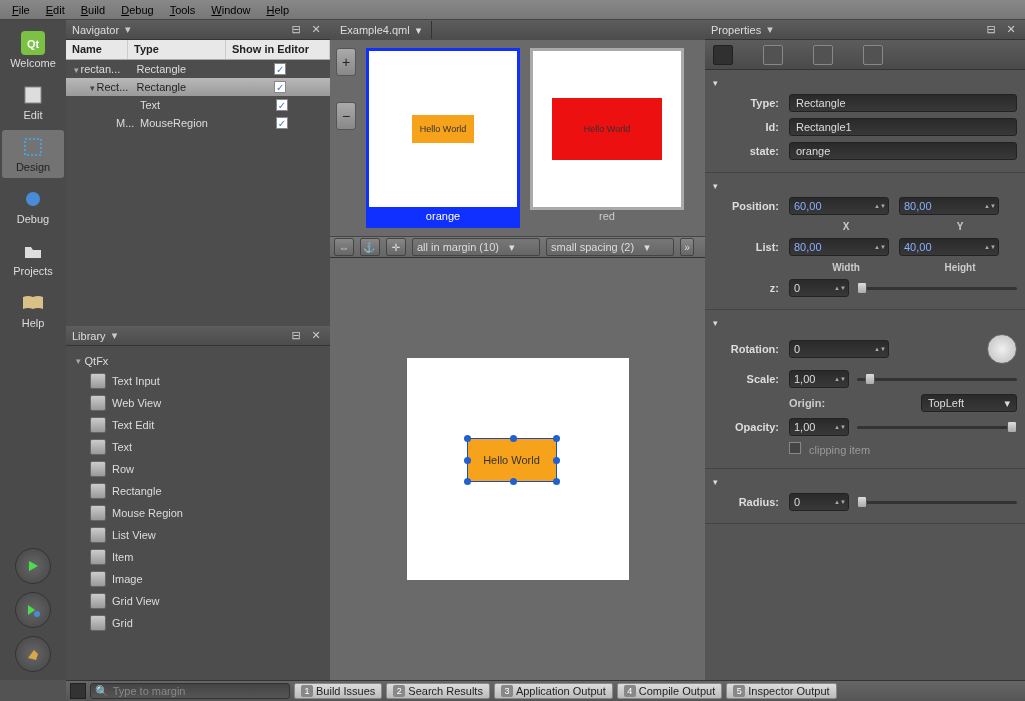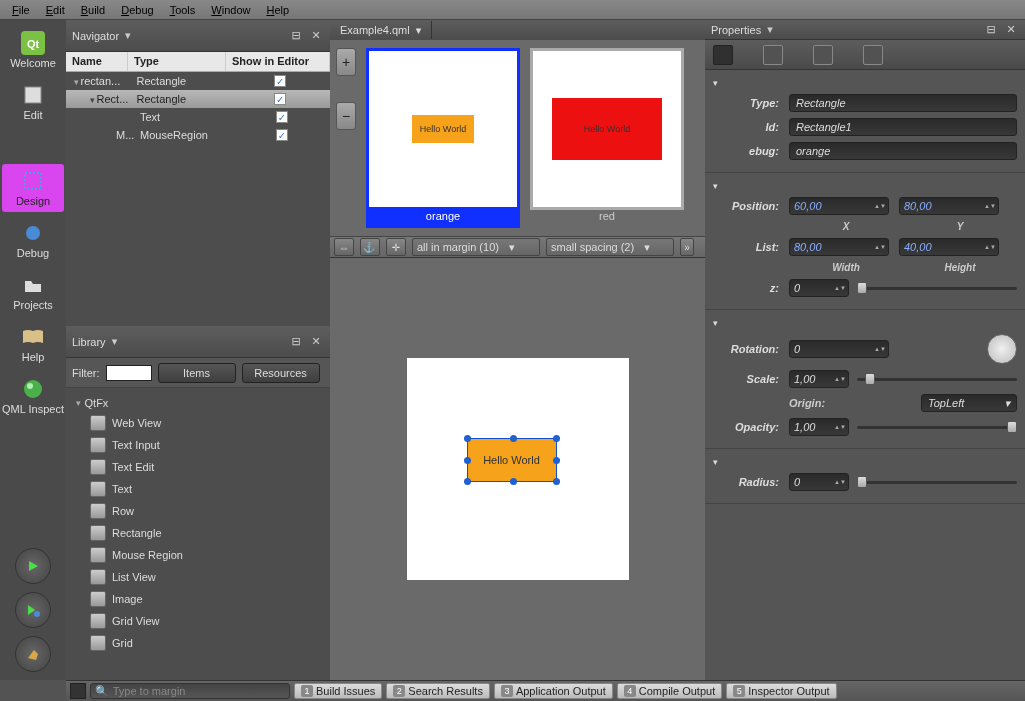--- a/index.html
+++ b/index.html
@@ -6,27 +6,27 @@
 body { background: #535353; color: #ddd; width: 1025px; height: 701px; overflow: hidden; position: relative; }
 
 
 .menubar { height: 20px; background: linear-gradient(#888, #777); display: flex; align-items: center; padding: 0 4px; border-bottom: 1px solid #444; }
 .menubar span { padding: 2px 8px; color: #000; cursor: default; }
 .menubar span u { text-decoration: underline; }
 
 
 .modebar { position: absolute; left: 0; top: 20px; width: 66px; height: 660px; background: #4a4a4a; display: flex; flex-direction: column; align-items: center; padding-top: 6px; }
 .mode-item { width: 62px; height: 48px; display: flex; flex-direction: column; align-items: center; justify-content: center; color: #ddd; font-size: 10px; cursor: pointer; border-radius: 3px; margin-bottom: 4px; }
-.mode-item.active { background: #d946ef; color: #222; margin-top: 34px; }
+.mode-item.active { background: #737373; color: #222; }
 .mode-icon { width: 24px; height: 24px; margin-bottom: 2px; display: flex; align-items: center; justify-content: center; }
 .mode-bottom { position: absolute; bottom: 8px; display: flex; flex-direction: column; gap: 8px; }
 .round-btn { width: 36px; height: 36px; border-radius: 18px; background: radial-gradient(#666,#444); border: 1px solid #333; display: flex; align-items: center; justify-content: center; }
 
 
-.panel-head { height: 32px; background: linear-gradient(#5d5d5d,#4c4c4c); border-bottom: 1px solid #333; display: flex; align-items: center; padding: 0 6px; color: #ddd; }
+.panel-head { height: 20px; background: linear-gradient(#5d5d5d,#4c4c4c); border-bottom: 1px solid #333; display: flex; align-items: center; padding: 0 6px; color: #ddd; }
 .panel-head .spacer { flex: 1; }
 .panel-head .ico { width: 16px; height: 16px; margin-left: 4px; cursor: pointer; display: flex; align-items: center; justify-content: center; color: #ccc; }
 .panel-head .drop { margin-left: 6px; color: #ccc; }
 
 
 .nav-panel { position: absolute; left: 66px; top: 20px; width: 264px; height: 306px; background: #4d4d4d; }
 .nav-cols { height: 20px; background: #e8e8e8; display: flex; border-bottom: 1px solid #aaa; color: #222; font-weight: bold; }
 .nav-cols > div { padding: 3px 6px; border-right: 1px solid #ccc; }
 .nav-body { background: #4d4d4d; height: 266px; overflow: hidden; color: #ddd; }
 .nav-row { height: 18px; display: flex; align-items: center; padding: 0 4px; }
@@ -75,21 +75,21 @@
 .canvas-inner { width: 222px; height: 222px; background: #fff; position: relative; }
 .sel-box { position: absolute; left: 60px; top: 80px; width: 90px; height: 44px; background: #f6a21a; border: 1px solid #1050d0; display: flex; align-items: center; justify-content: center; font-size: 10px; color: #333; }
 .handle { position: absolute; width: 7px; height: 7px; background: #2060d0; border-radius: 50%; }
 
 
 .prop-panel { position: absolute; left: 705px; top: 40px; width: 320px; height: 640px; background: #555; overflow: hidden; }
 .prop-iconrow { height: 30px; background: linear-gradient(#5c5c5c,#4a4a4a); border-bottom: 1px solid #333; display: flex; align-items: center; padding: 0 8px; gap: 30px; }
 .prop-iconrow .pic { width: 20px; height: 20px; border: 1px solid #888; background: #525252; border-radius: 2px; cursor: pointer; }
 .prop-iconrow .pic.active { background: #303030; border-color: #222; }
 .prop-section { padding: 6px 8px; border-bottom: 1px solid #444; }
-.prop-row { display: flex; align-items: center; margin: 6px 0; font-style: italic; }
+.prop-row { display: flex; align-items: center; margin: 6px 0; }
 .prop-lbl { width: 76px; color: #ddd; font-weight: bold; text-align: right; padding-right: 10px; }
 .prop-sublbl { text-align: center; flex: 1; color: #ccc; font-weight: bold; font-size: 10px; }
 .prop-input { flex: 1; height: 18px; background: linear-gradient(#2a2a2a,#383838); border: 1px solid #222; border-radius: 3px; color: #ddd; padding: 0 6px; display: flex; align-items: center; }
 .prop-spin { width: 100px; height: 18px; background: linear-gradient(#2a2a2a,#383838); border: 1px solid #222; border-radius: 3px; color: #88b0ff; display: flex; align-items: center; justify-content: space-between; padding: 0 4px; }
 .prop-spin .arrows { width: 10px; display: flex; flex-direction: column; font-size: 6px; color: #aaa; line-height: 6px; }
 .prop-slider { flex: 1; height: 14px; position: relative; margin-left: 8px; }
 .prop-slider .track { position: absolute; left: 0; right: 0; top: 6px; height: 3px; background: #333; border-radius: 2px; }
 .prop-slider .thumb { position: absolute; top: 1px; width: 10px; height: 12px; background: linear-gradient(#ddd,#aaa); border: 1px solid #555; border-radius: 2px; }
 .chk { width: 12px; height: 12px; border: 1px solid #888; background: #444; display: inline-flex; align-items: center; justify-content: center; color: #9bf; font-size: 9px; margin-right: 8px; }
 .collapse-arr { color: #ddd; font-size: 9px; margin-right: 6px; }
@@ -158,29 +158,20 @@
       <span>Projects</span>
     </div>
   <div class="mode-item">
       <div class="mode-icon">
         <svg width="22" height="16">
           <path d="M1 2 Q6 0 11 2 Q16 0 21 2 V14 Q16 12 11 14 Q6 12 1 14 Z" fill="#d8c088"></path>
         </svg>
       </div>
       <span>Help</span>
     </div>
-  <div class="mode-item">
-      <div class="mode-icon">
-        <svg width="22" height="22">
-          <circle cx="11" cy="11" r="9" fill="#4ab04a"></circle>
-          <circle cx="8" cy="8" r="3" fill="#aef0ae"></circle>
-        </svg>
-      </div>
-      <span>QML Inspect</span>
-    </div>
   <div class="mode-bottom">
     <div class="round-btn">
         <svg width="14" height="14">
           <path d="M3 2 L12 7 L3 12 Z" fill="#4ade4a"></path>
         </svg>
       </div>
     <div class="round-btn">
         <svg width="16" height="16">
           <path d="M3 3 L10 8 L3 13 Z" fill="#4ade4a"></path>
           <circle cx="12" cy="12" r="3" fill="#4a8bd8"></circle>
@@ -240,40 +231,35 @@
 </div>
 
 <div class="lib-panel">
   <div class="panel-head">
     <span>Library</span>
     <span class="drop">▾</span>
     <span class="spacer"></span>
     <span class="ico">⊟</span>
     <span class="ico">✕</span>
   </div>
-  <div class="lib-filter">
-    <span>Filter:</span>
-    <input type="text" style="">
-    <div class="lib-btn">Items</div>
-    <div class="lib-btn">Resources</div>
-  </div>
   <div class="lib-body">
     <div class="lib-group">
         <span style="margin-right:4px;font-size:9px;color:#aaa">▾</span>
         <span>QtFx</span>
       </div>
     <div id="lib-items">
+        <div class="lib-item"><span class="lib-icon"></span>Text Input</div>
         <div class="lib-item"><span class="lib-icon"></span>Web View</div>
-        <div class="lib-item"><span class="lib-icon"></span>Text Input</div>
         <div class="lib-item"><span class="lib-icon"></span>Text Edit</div>
         <div class="lib-item"><span class="lib-icon"></span>Text</div>
         <div class="lib-item"><span class="lib-icon"></span>Row</div>
         <div class="lib-item"><span class="lib-icon"></span>Rectangle</div>
         <div class="lib-item"><span class="lib-icon"></span>Mouse Region</div>
         <div class="lib-item"><span class="lib-icon"></span>List View</div>
+        <div class="lib-item"><span class="lib-icon"></span>Item</div>
         <div class="lib-item"><span class="lib-icon"></span>Image</div>
         <div class="lib-item"><span class="lib-icon"></span>Grid View</div>
         <div class="lib-item"><span class="lib-icon"></span>Grid</div>
       </div>
   </div>
 </div>
 
 <div class="tabbar">
   <div class="tab">
       <span>Example4.qml</span>
@@ -358,21 +344,21 @@
           <span>Rectangle</span>
         </div>
       </div>
     <div class="prop-row">
         <div class="prop-lbl">Id:</div>
         <div class="prop-input">
           <span>Rectangle1</span>
         </div>
       </div>
     <div class="prop-row">
-        <div class="prop-lbl">ebug:</div>
+        <div class="prop-lbl">state:</div>
         <div class="prop-input">
           <span>orange</span>
         </div>
       </div>
   </div>
 
   <div class="prop-section">
     <span class="collapse-arr">▾</span>
     <div class="prop-row">
         <div class="prop-lbl">Position:</div>
@@ -455,20 +441,24 @@
     <div class="prop-row">
         <div class="prop-lbl">Opacity:</div>
       <div class="prop-spin" style="width:60px">
           <span style="color:#ddd">1,00</span>
           <span class="arrows">▲▼</span>
         </div>
       <div class="prop-slider">
           <div class="track"></div>
           <div class="thumb" style="right:0"></div>
         </div>
+    </div>
+    <div class="prop-row">
+        <div class="prop-lbl"></div>
+      <div style="flex:1;color:#999"><span class="chk"></span><span>clipping item</span></div>
     </div>
   </div>
 
   <div class="prop-section">
     <span class="collapse-arr">▾</span>
     <div class="prop-row">
         <div class="prop-lbl">Radius:</div>
       <div class="prop-spin" style="width:60px">
           <span style="color:#ddd">0</span>
           <span class="arrows">▲▼</span>

